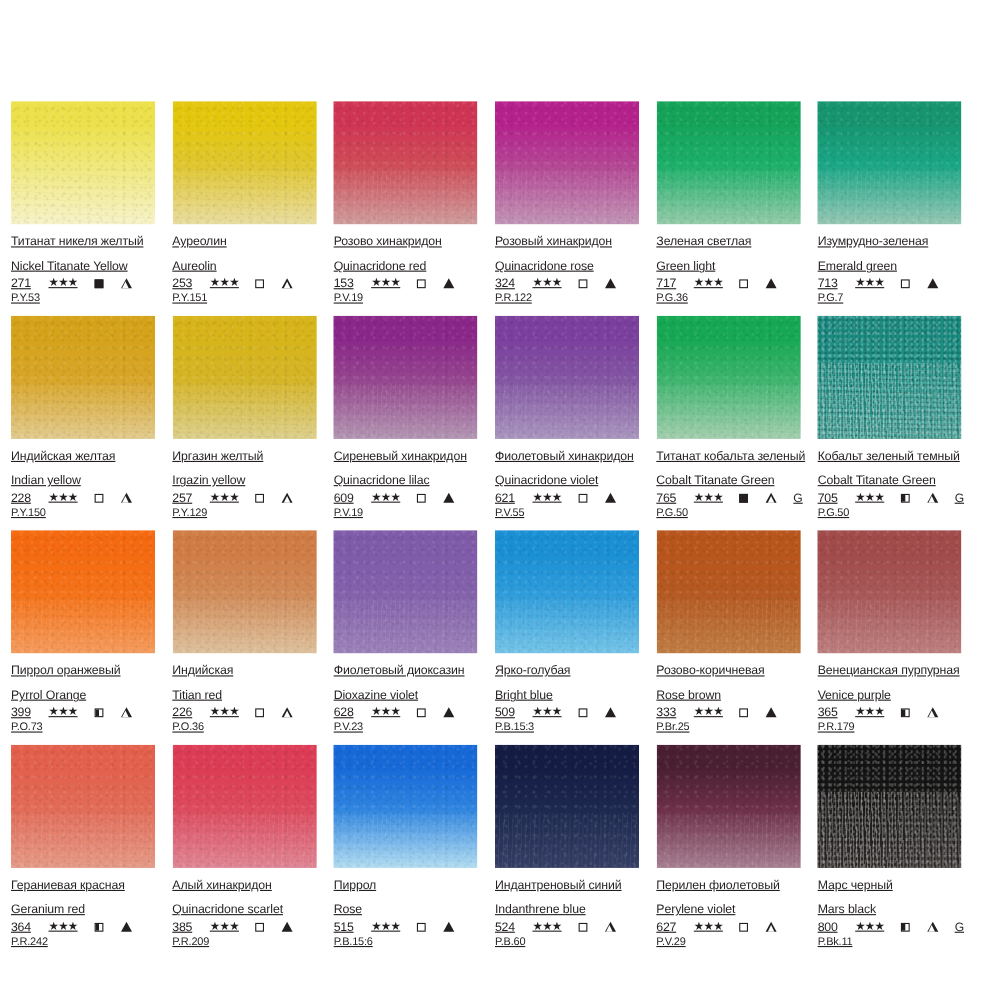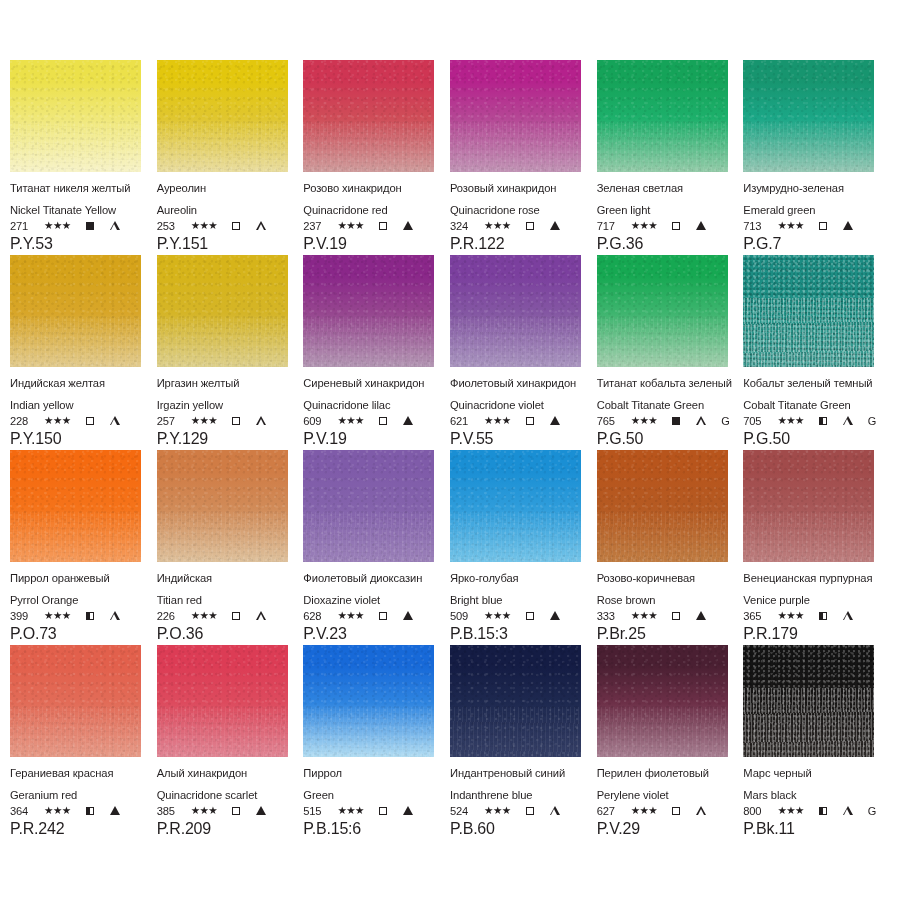--- a/index.html
+++ b/index.html
@@ -13,22 +13,23 @@
     width: 900px;
     height: 900px;
     font-family: "Liberation Sans", "DejaVu Sans", sans-serif;
     color: #231f20;
     overflow: hidden;
   }
 
   .sheet {
     width: 740px;
     height: 900px;
-    padding: 60px 10px 10px 10px;
+    padding: 92px 10px 10px 10px;
     position: relative;
+    text-decoration: underline;
   }
 
   .grid {
     display: grid;
     grid-template-columns: repeat(6, 1fr);
     column-gap: 0px;
     row-gap: 0px;
     width: 880px;
   }
 
@@ -103,21 +104,21 @@
     font-size: 11.2px;
     margin-top: 1px;
     display: flex;
     align-items: center;
     gap: 12px;
     white-space: nowrap;
   }
   .code { letter-spacing: -0.2px; }
   .stars { letter-spacing: -0.6px; margin: 0 3px 0 4px; font-size: 10.5px; }
   .pigment {
-    font-size: 16px;
+    font-size: 10px;
     margin-top: 1px;
     letter-spacing: -0.2px;
   }
 
   
   .sq {
     display: inline-block;
     width: 8px; height: 8px;
     border: 1.3px solid #231f20;
     margin: 0 2px 0 0;
@@ -216,21 +217,21 @@
       <div class="cell">
         <div class="swatch">
           <div class="grad" style="background: linear-gradient(rgb(207, 53, 83) 0%, rgb(207, 53, 83) 18%, rgb(207, 77, 88) 52%, rgb(207, 156, 156) 100%);"></div>
           <div class="tex"></div>
           <div class="tex2"></div>
         </div>
         <div class="info">
           <div class="nm-ru">Розово хинакридон</div>
           <div class="nm-en">Quinacridone red</div>
           <div class="codeline">
-            <span class="code">237</span>
+            <span class="code">153</span>
             <span class="stars">★★★</span>
             <span class="sq open"></span>
             <span class="tri full"></span>
           </div>
           <div class="pigment">P.V.19</div>
         </div>
       </div>
       <div class="cell">
         <div class="swatch">
           <div class="grad" style="background: linear-gradient(rgb(181, 33, 140) 0%, rgb(181, 33, 140) 18%, rgb(181, 71, 149) 52%, rgb(193, 148, 181) 100%);"></div>
@@ -540,21 +541,21 @@
         </div>
       </div>
       <div class="cell">
         <div class="swatch">
           <div class="grad" style="background: linear-gradient(rgb(23, 105, 216) 0%, rgb(23, 105, 216) 18%, rgb(47, 133, 224) 52%, rgb(178, 221, 242) 100%);"></div>
           <div class="tex"></div>
           <div class="tex2"></div>
         </div>
         <div class="info">
           <div class="nm-ru">Пиррол</div>
-          <div class="nm-en">Green</div>
+          <div class="nm-en">Rose</div>
           <div class="codeline">
             <span class="code">515</span>
             <span class="stars">★★★</span>
             <span class="sq open"></span>
             <span class="tri full"></span>
           </div>
           <div class="pigment">P.B.15:6</div>
         </div>
       </div>
       <div class="cell">

